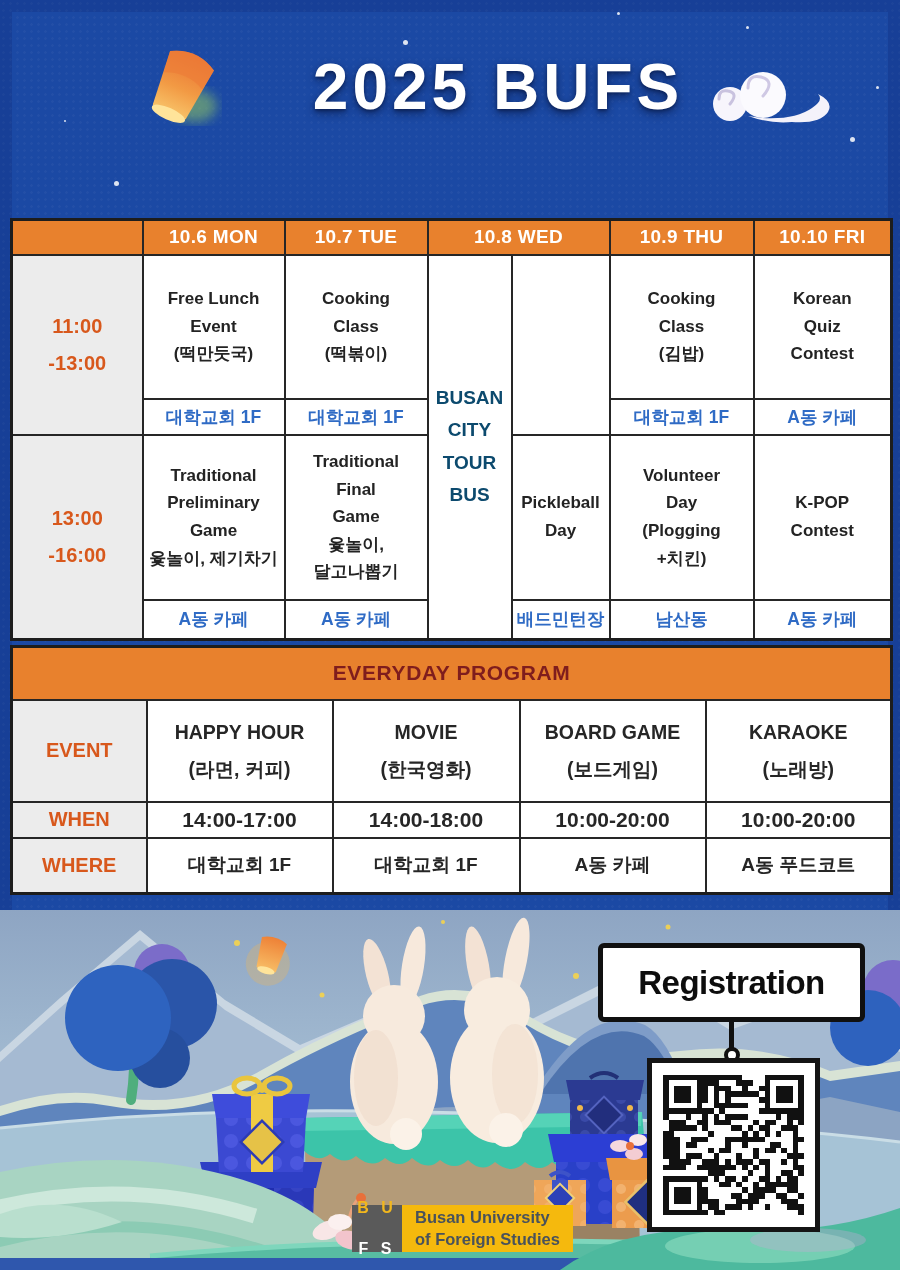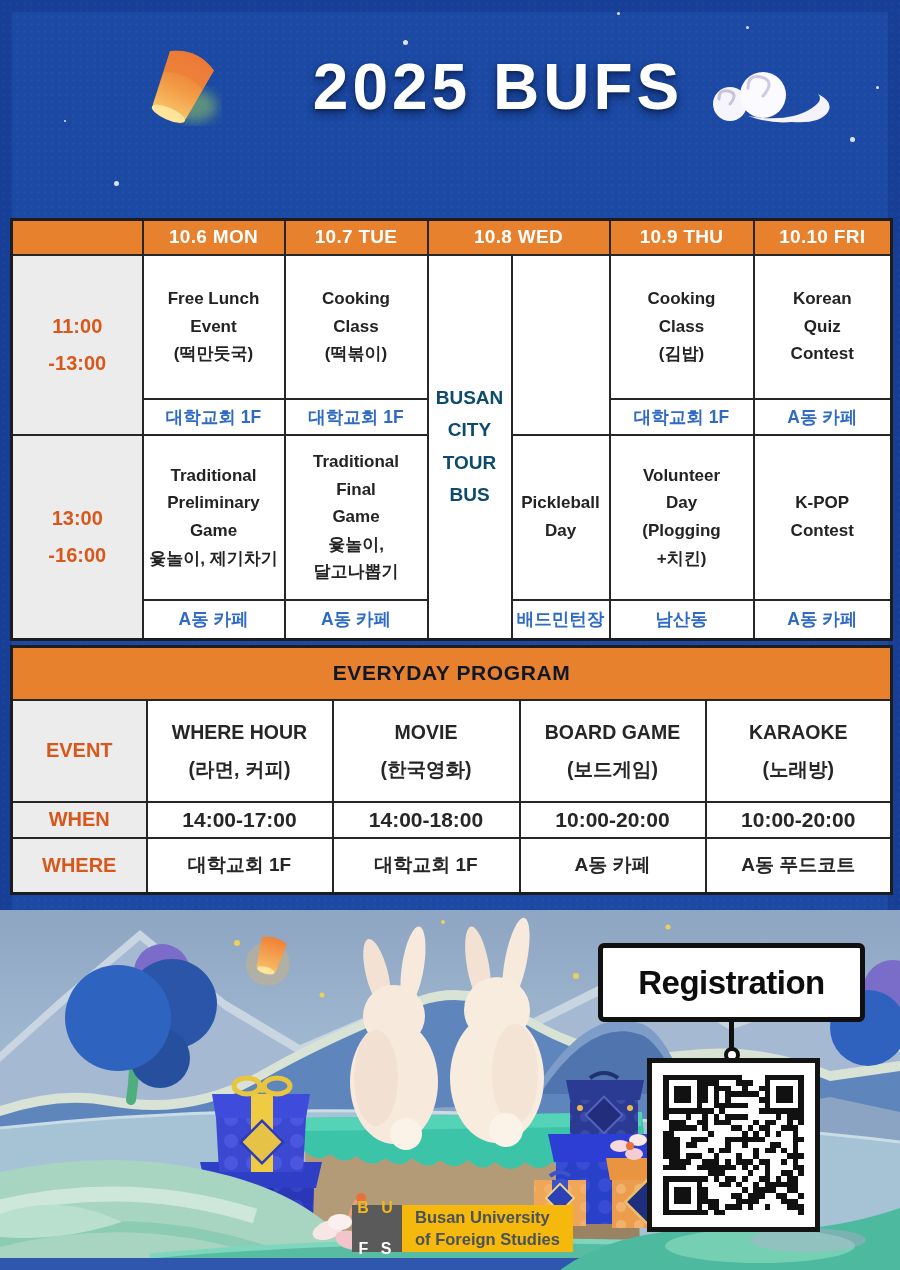--- a/index.html
+++ b/index.html
@@ -28,21 +28,21 @@
   table.everyday{top:645px;width:880px;}
   th,td{border:2px solid #262626;padding:0 2px;text-align:center;vertical-align:middle;overflow:hidden;}
   table{border:3px solid #1d1d1d;}
   tr.h35{height:35px;} tr.h144{height:144px;} tr.h36{height:36px;} tr.h165{height:165px;} tr.h40{height:40px;}
   tr.h53{height:53px;} tr.h102{height:102px;} tr.h52{height:36px;} tr.h56{height:56px;}
   th.day,th.corner{background:#e8812d;color:#ffffff;font-size:19px;font-weight:bold;letter-spacing:.3px;}
   td.time{background:#ececec;color:#d8581c;font-size:20px;font-weight:bold;line-height:1.85;white-space:pre-line;}
   td.ev{font-size:17px;font-weight:600;color:#232323;line-height:1.62;white-space:pre-line;}
   td.bus{font-size:19px;font-weight:bold;color:#0c4a6e;line-height:1.7;}
   td.loc{font-size:17.5px;font-weight:bold;color:#2f6bc5;white-space:pre-line;}
-  td.ed-title{background:#e8812d;color:#0f172a;font-size:21px;font-weight:bold;letter-spacing:.6px;}
+  td.ed-title{background:#e8812d;color:#7f1d1d;font-size:21px;font-weight:bold;letter-spacing:.6px;}
   td.ed-label{background:#ececec;color:#d8581c;font-size:20px;font-weight:bold;}
   td.ed-event{font-size:19.5px;font-weight:700;color:#262626;line-height:1.85;white-space:pre-line;}
   td.ed-when{font-size:21px;font-weight:bold;color:#262626;}
   td.ed-where{font-size:19px;font-weight:700;color:#262626;}
   
   .scene{position:absolute;left:0;top:910px;width:900px;height:360px;}
   
   .reg-sign{
     position:absolute;left:598px;top:943px;width:257px;height:69px;
     background:#fff;border:5px solid #101010;border-radius:6px;
@@ -193,21 +193,21 @@
         <col style="width:187px">
         <col style="width:186px">
         <col style="width:186px">
     </colgroup>
     <tbody>
         <tr class="h53">
       <td class="ed-title" colspan="5">EVERYDAY PROGRAM</td>
     </tr>
     <tr class="h102">
       <td class="ed-label">EVENT</td>
-      <td class="ed-event">WHERE HOUR
+      <td class="ed-event">HAPPY HOUR
 (라면, 커피)</td>
       <td class="ed-event">MOVIE
 (한국영화)</td>
       <td class="ed-event">BOARD GAME
 (보드게임)</td>
       <td class="ed-event">KARAOKE
 (노래방)</td>
     </tr>
     <tr class="h52">
       <td class="ed-label">WHEN</td>

